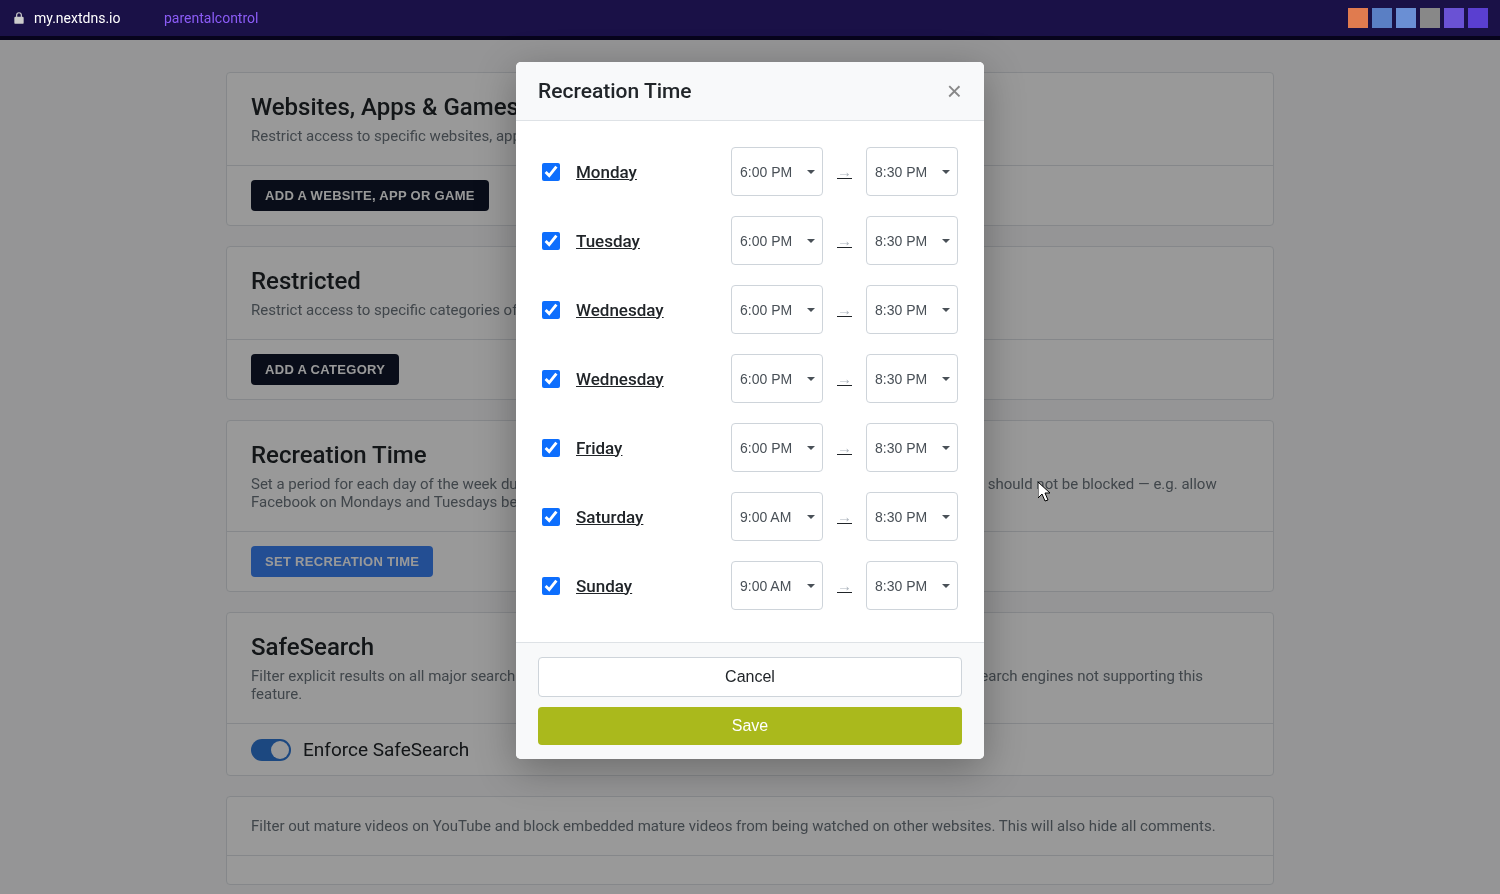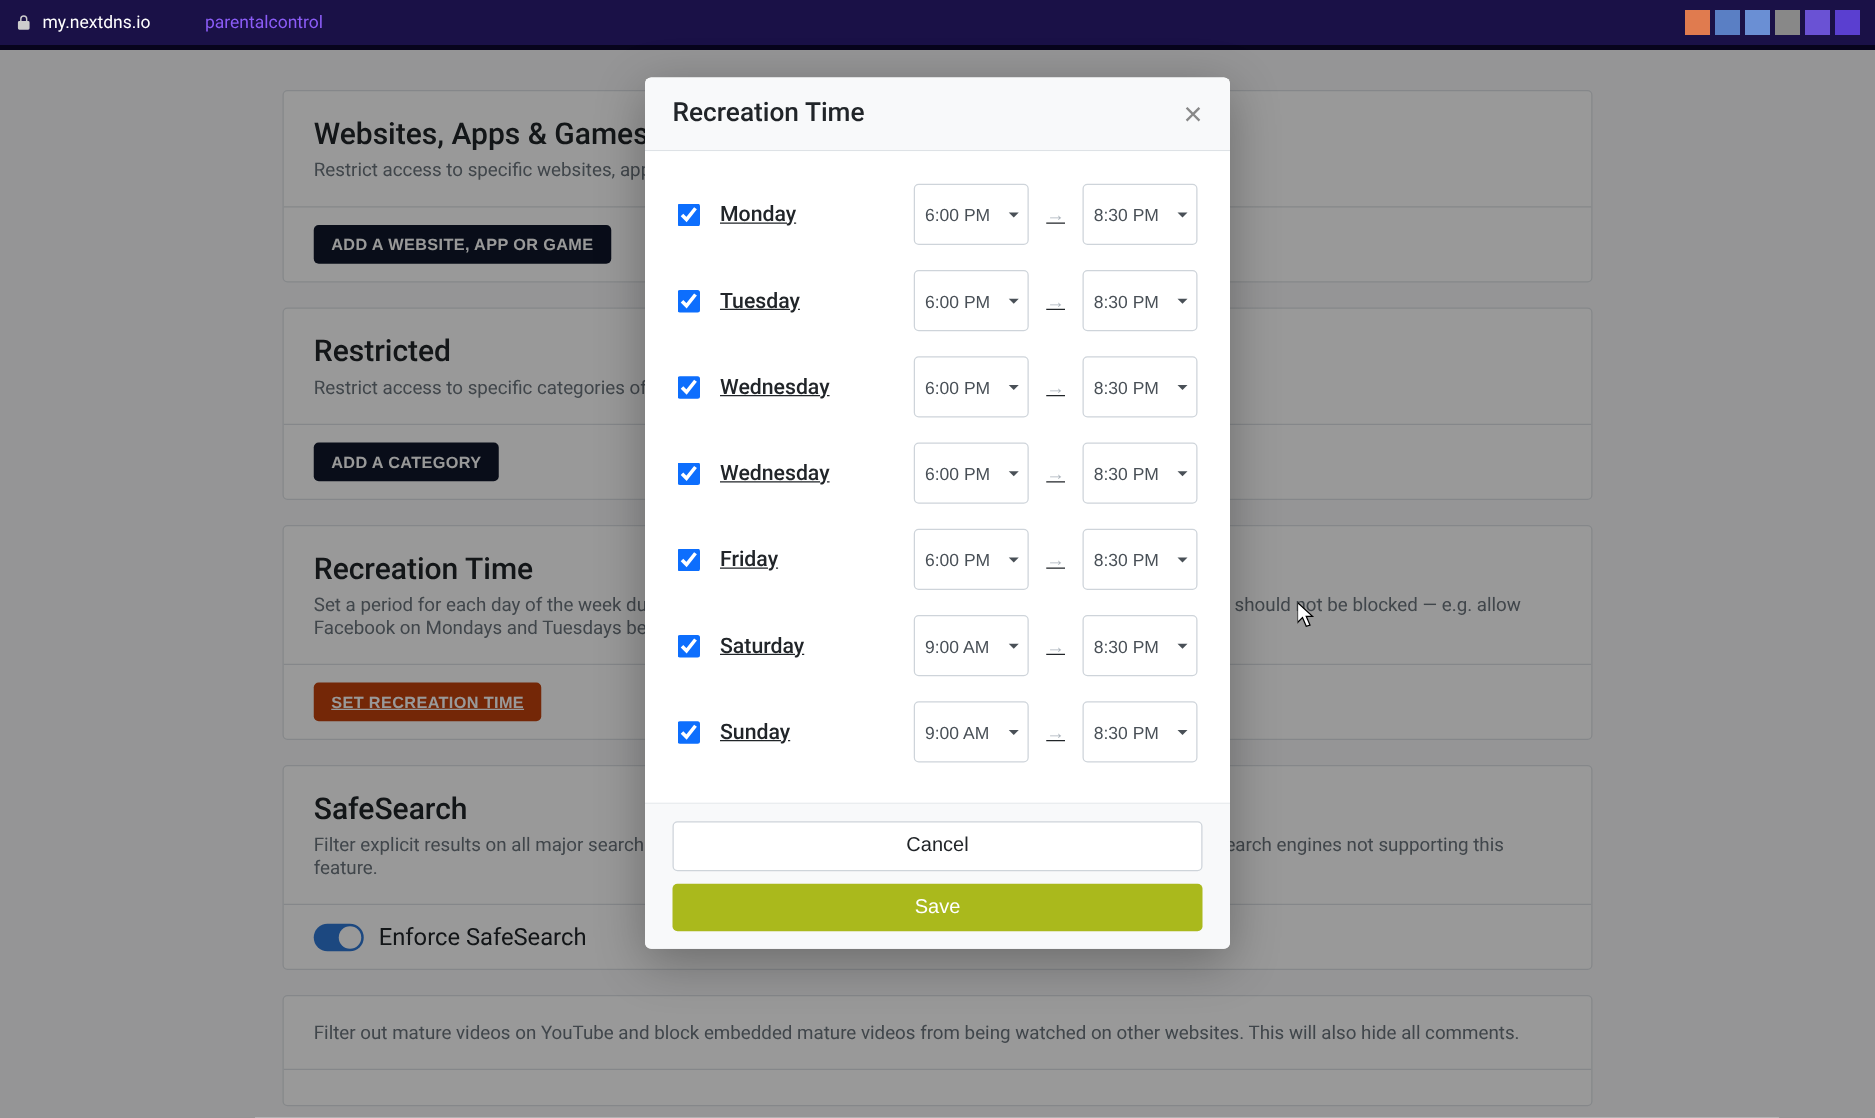--- a/index.html
+++ b/index.html
@@ -55,21 +55,21 @@
 .btn {
   display: inline-block;
   padding: 8px 14px;
   border-radius: 4px;
   font-size: 13px;
   font-weight: 600;
   border: none;
   cursor: pointer;
 }
 .btn-primary { background: #0f172a; color: #fff; letter-spacing: 0.3px; }
-.btn-olive { background: #c2410c; color: #fff; letter-spacing: 0.3px; text-decoration: underline; }
+.btn-olive { background: #3b82f6; color: #fff; letter-spacing: 0.3px; }
 .btn-save { background: #aab91c; color: #fff; font-size: 16px; font-weight: 400; padding: 10px 18px; }
 .btn-cancel { background: #fff; color: #212529; border: 1px solid #ced4da; font-size: 16px; font-weight: 400; padding: 10px 18px; }
 
 .toggle-row { display: flex; align-items: center; gap: 12px; }
 .toggle {
   width: 40px; height: 22px; border-radius: 11px; background: #2f78d6;
   position: relative; cursor: pointer;
 }
 .toggle::after {
   content: ""; position: absolute; right: 2px; top: 2px;

